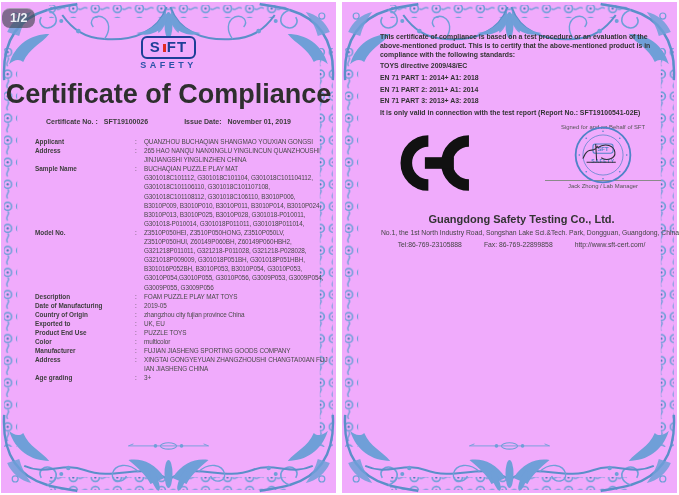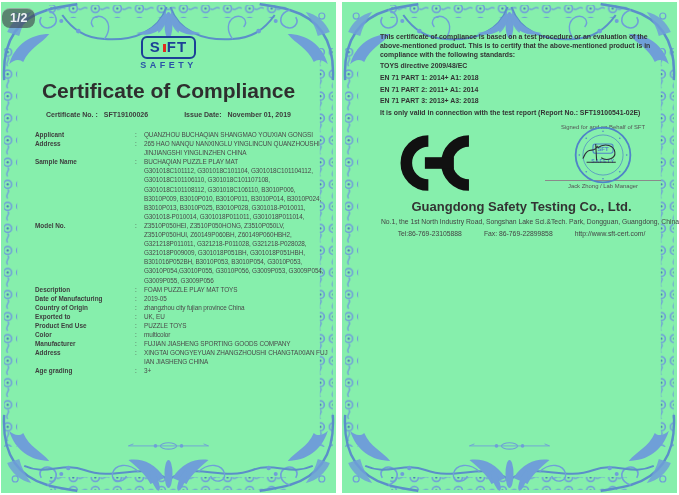--- a/index.html
+++ b/index.html
@@ -1,31 +1,31 @@
 <!DOCTYPE html>
 <html><head>
 <meta charset="utf-8">
 <style>
   html,body{margin:0;padding:0;background:#ffffff;}
   .canvas{position:relative;width:679px;height:495px;background:#ffffff;overflow:hidden;
           font-family:"Liberation Sans", sans-serif;color:#3a3a3a;}
-  .sheet{position:absolute;top:2px;width:335px;height:491px;background:#86efac;}
+  .sheet{position:absolute;top:2px;width:335px;height:491px;background:#f0abfc;}
   .sheet.p1{left:1px;}
   .sheet.p2{left:342px;}
   .frame{position:absolute;inset:0;width:100%;height:100%;pointer-events:none;}
   .content{position:absolute;inset:0;}
 
   
   .logo-wrap{text-align:center;margin-top:34px;}
   .logo-box{display:inline-block;border:2.5px solid #1c3f97;border-radius:6px;
             padding:0 7px 1px 7px;font-weight:bold;font-size:15px;color:#1c3f97;
             letter-spacing:1px;line-height:18px;}
   .red-tick{display:inline-block;width:3px;height:8px;background:#e02b20;margin:0 1px 0 2px;}
   .logo-sub{font-weight:bold;font-size:9px;letter-spacing:3.5px;color:#2a52a8;margin-top:1px;}
-  .cert-title{text-align:center;font-size:21px;font-weight:bold;color:#2e2e2e;margin-top:9px;}
+  .cert-title{text-align:center;font-size:27px;font-weight:bold;color:#2e2e2e;margin-top:9px;}
   .cert-line{display:flex;justify-content:center;gap:6px;font-size:7px;font-weight:bold;
              color:#3c3c3c;margin-top:8px;}
   .cert-line .gap{width:24px;}
   .fields{margin:12px 12px 0 34px;font-size:6.4px;line-height:1.42;color:#4a4a4a;}
   .frow{display:flex;align-items:flex-start;}
   .flabel{width:100px;flex:none;font-weight:bold;color:#3e3e3e;}
   .fcolon{width:9px;flex:none;text-align:left;}
   .fval{flex:1;white-space:pre;letter-spacing:-0.1px;}
 
   
@@ -35,21 +35,21 @@
   .std{font-size:6.9px;font-weight:bold;color:#333;margin-top:4.6px;white-space:nowrap;}
   .validity{font-size:6.9px;font-weight:bold;color:#333;margin-top:5px;white-space:nowrap;}
   .ce-row{position:relative;height:64px;margin-top:16px;}
   .ce-svg{position:absolute;left:12px;top:2px;}
   .sign-block{position:absolute;right:-6px;top:-8px;width:132px;text-align:center;}
   .signed-for{font-size:5.9px;color:#555;}
   .stamp-area{position:relative;height:50px;}
   .stamp-svg{position:absolute;left:50%;top:-6px;transform:translateX(-50%);z-index:1;}
   .sig-line{border-top:1px solid #8a8a8a;margin:0 8px;}
   .signatory{font-size:5.9px;color:#555;margin-top:1.5px;}
-  .company{font-size:13px;font-weight:bold;color:#333;text-align:center;margin-top:3px;}
+  .company{font-size:11px;font-weight:bold;color:#333;text-align:center;margin-top:17px;}
   .comp-addr{font-size:6.8px;color:#444;text-align:center;width:300px;margin:3px auto 0 auto;line-height:1.35;}
   .contact{display:flex;justify-content:center;gap:22px;font-size:6.8px;color:#444;margin-top:4px;}
 
   
   .page-badge{position:absolute;left:2px;top:8px;background:rgba(62,66,76,0.62);
               color:#eef1f5;font-size:12.5px;font-weight:bold;padding:2px 8px 3px 8px;
               border-radius:8px;border-top:1px solid rgba(255,255,255,0.35);z-index:5;}
   .visually-hidden{position:absolute;width:1px;height:1px;overflow:hidden;clip-path:inset(50%);}
 </style>
 </head>

